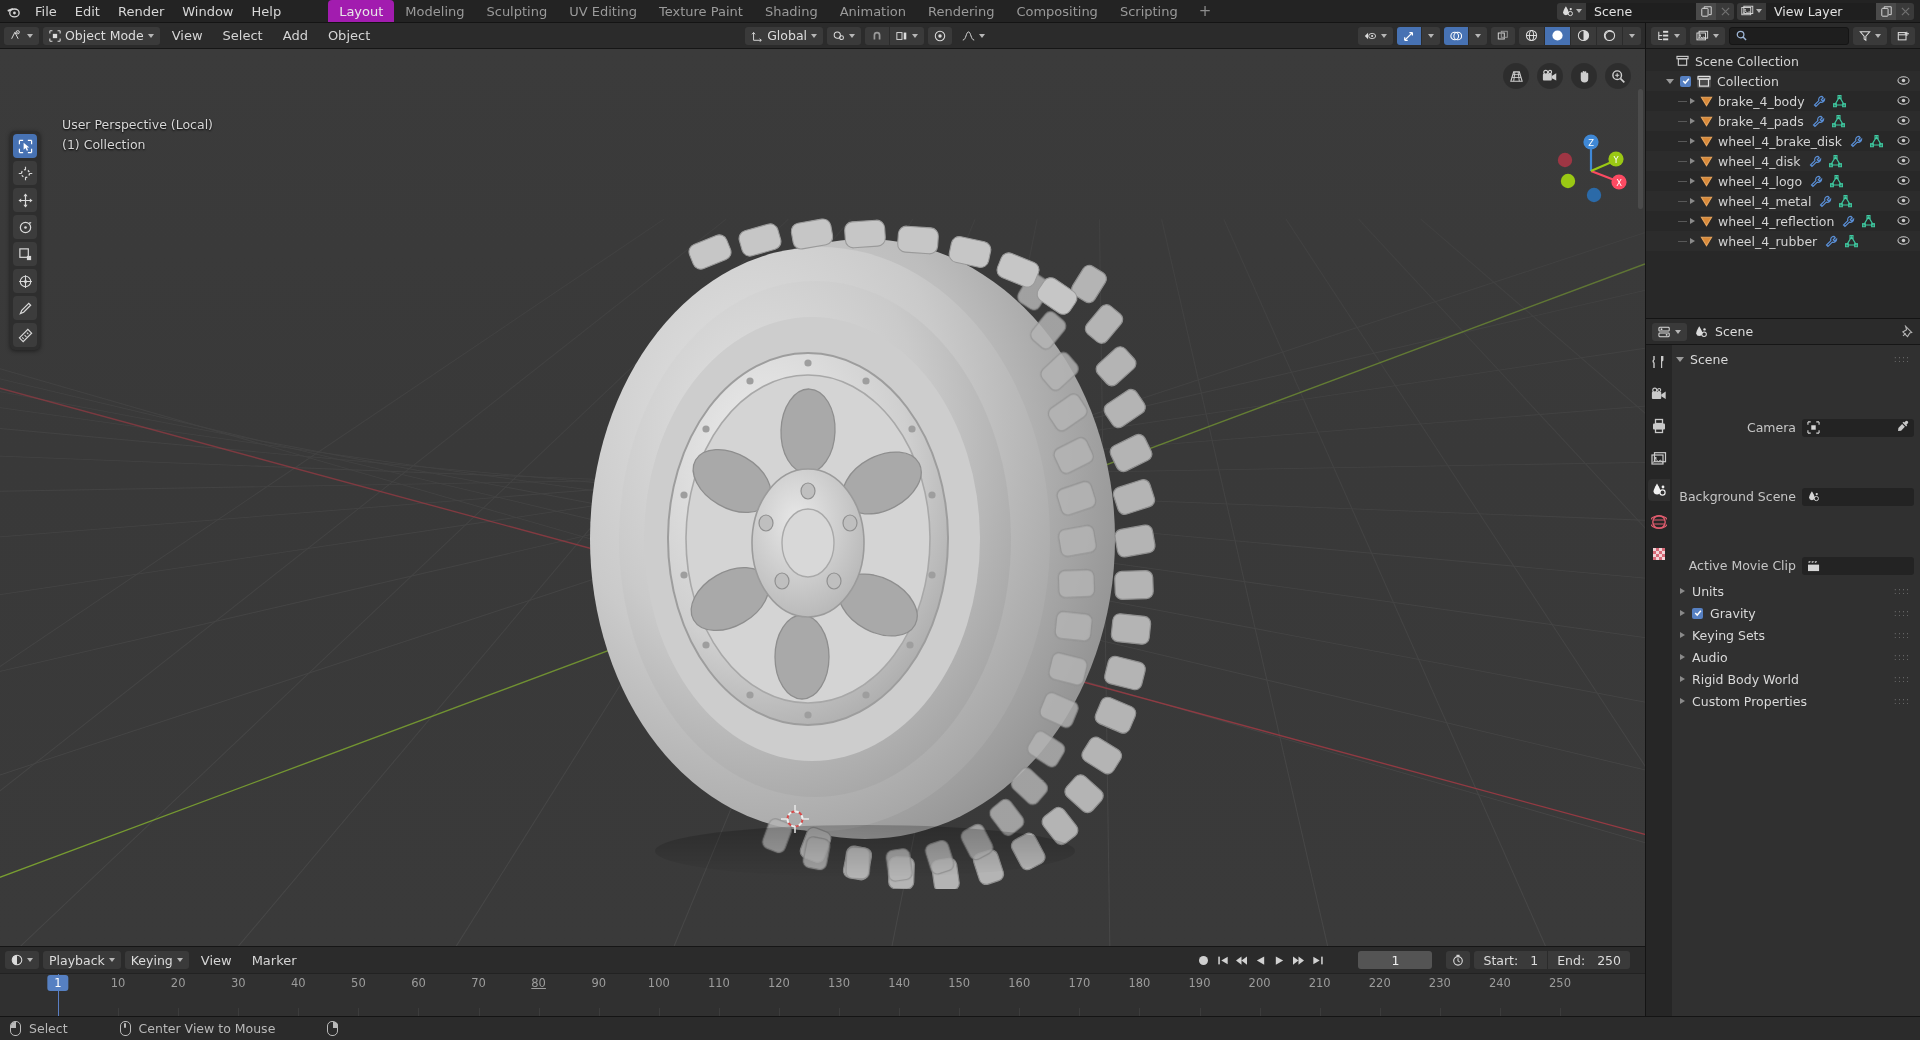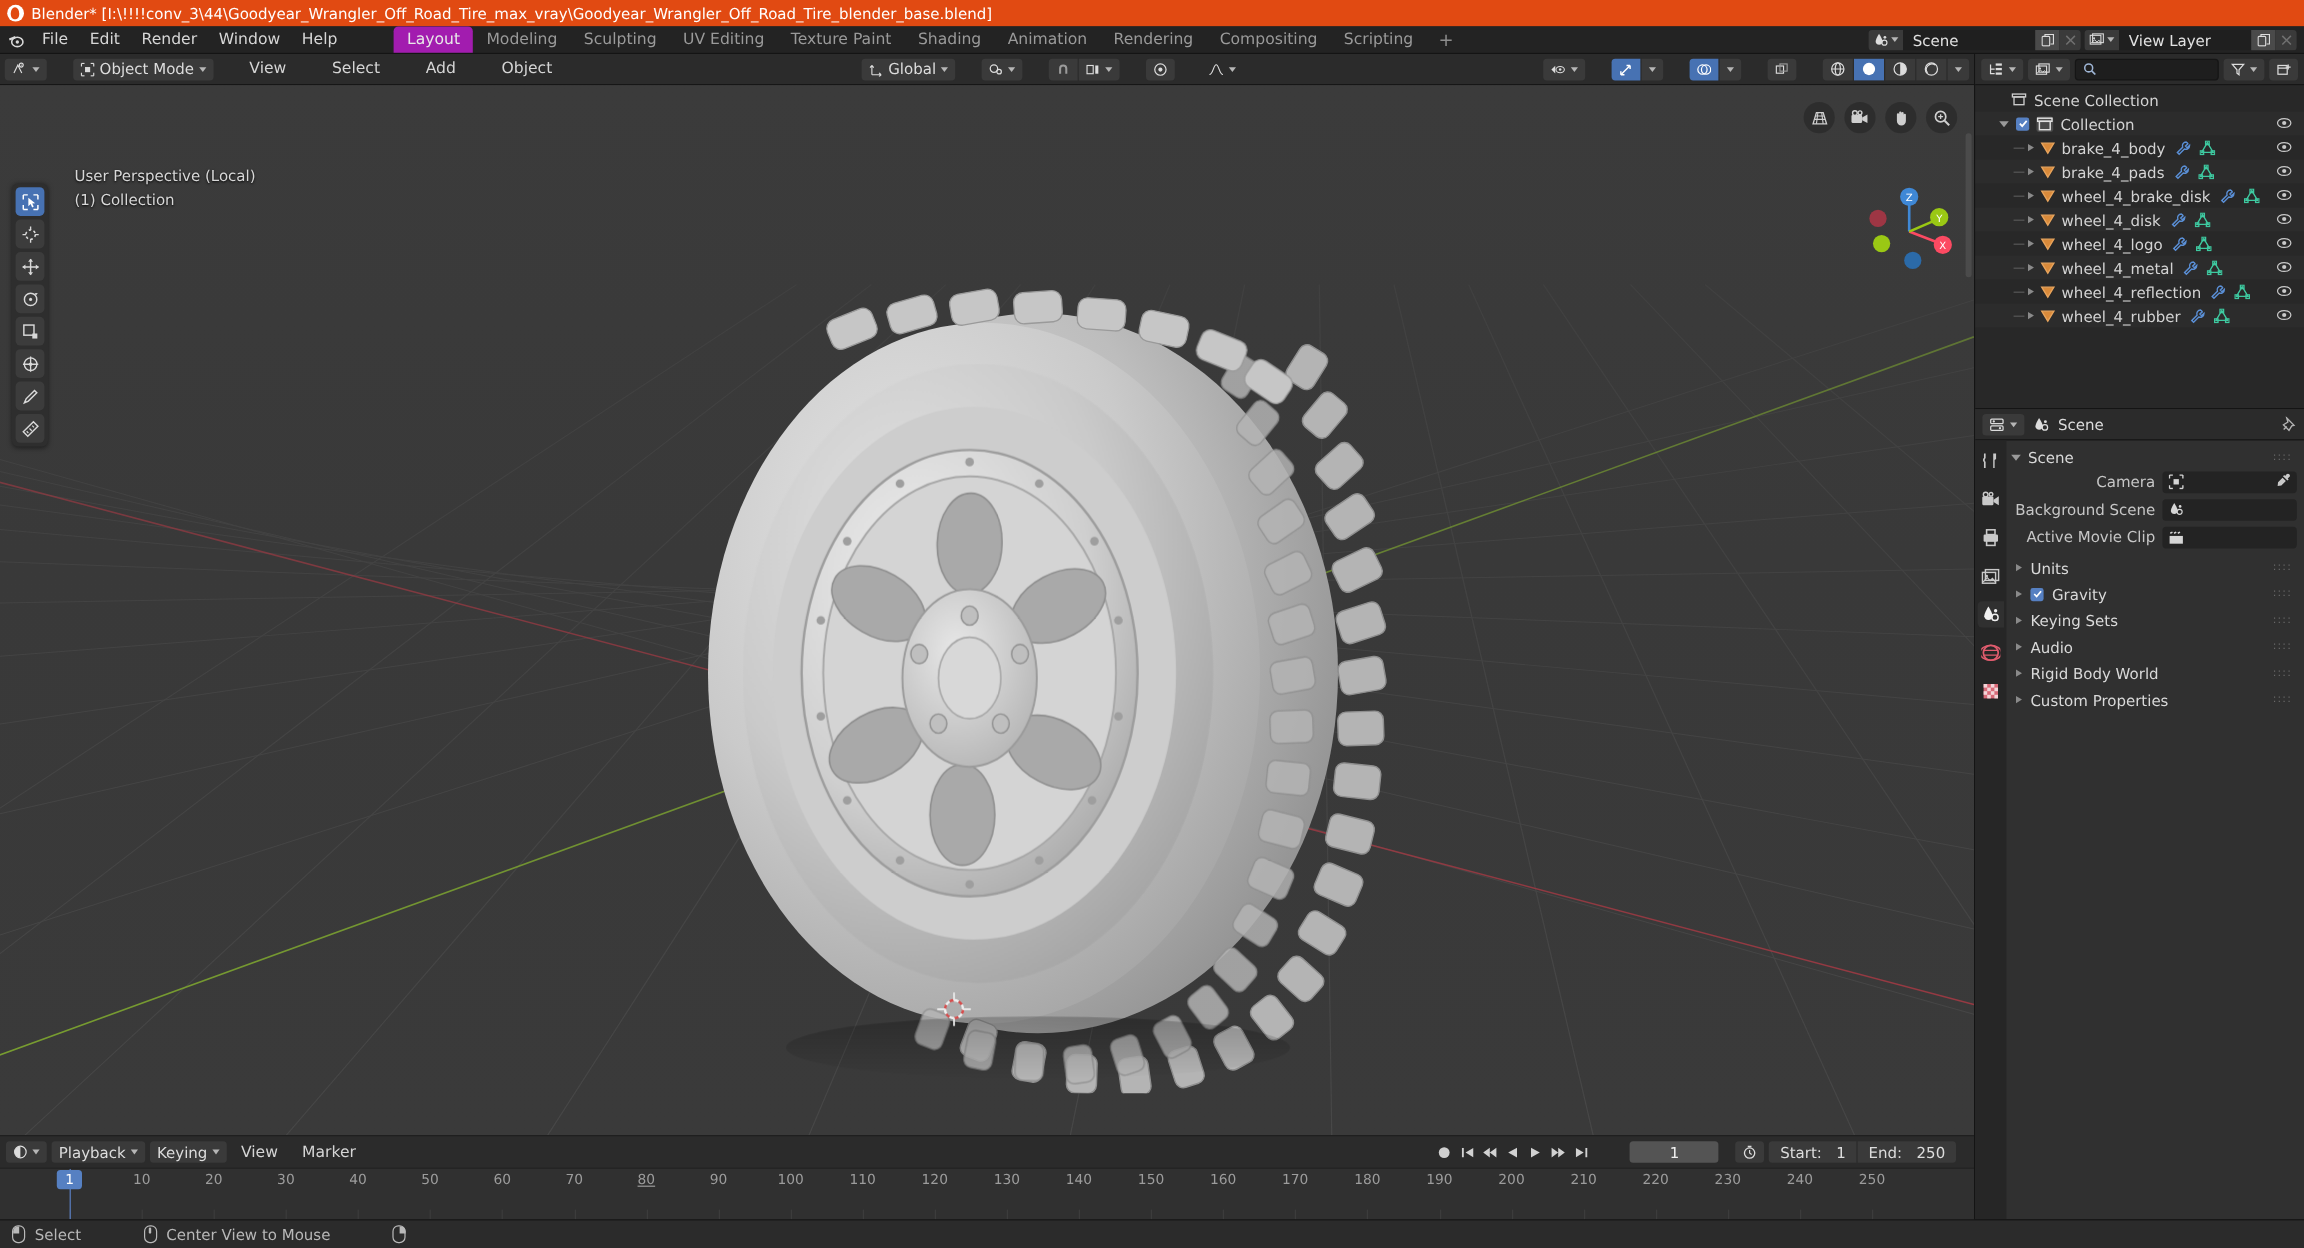--- a/index.html
+++ b/index.html
@@ -64,21 +64,21 @@
   .idblock .ix { background:#3a3a3a; width:18px; height:17px; display:flex; align-items:center; justify-content:center; color:#6a6a6a;}
 
   
   .main { flex: 1 1 auto; display: flex; min-height: 0; }
 
   
   .viewcol { flex: 1 1 auto; display:flex; flex-direction: column; min-width: 0; }
 
   .vp-header {
     flex: 0 0 26px; height: 26px; background: #2b2b2b; display:flex; align-items:center;
-    padding: 0 4px; gap: 22px; border-bottom:1px solid #161616;
+    padding: 0 4px; gap: 4px; border-bottom:1px solid #161616;
   }
   .hbtn {
     height:18px; background:#3a3a3a; border-radius:3px; display:flex; align-items:center;
     padding: 0 6px; gap:4px; font-size:12.5px; color:#dcdcdc; white-space:nowrap;
   }
   .hbtn.flat { background: transparent; }
   .hbtn.on { background:#4772b3; }
   .hgroup { display:flex; align-items:center; gap:1px; }
   .hgroup .hbtn { border-radius:0; }
   .hgroup .hbtn:first-child { border-radius:3px 0 0 3px; }
@@ -159,21 +159,21 @@
   .props { flex:1 1 auto; display:flex; flex-direction:column; background:#303030; border-top:1px solid #141414; min-height:0;}
   .pr-header { height:26px; background:#2b2b2b; display:flex; align-items:center; padding:0 6px; gap:7px; border-bottom:1px solid #161616;}
   .pr-title { font-size:12.5px; color:#dcdcdc;}
   .pr-main { flex:1 1 auto; display:flex; min-height:0;}
   .pr-tabs { flex:0 0 26px; background:#262626; display:flex; flex-direction:column; align-items:center; padding-top:6px; gap:10px;}
   .pr-tab { width:22px; height:22px; display:flex; align-items:center; justify-content:center; border-radius:4px 0 0 4px;}
   .pr-tab.active { background:#303030; }
   .pr-content { flex:1 1 auto; padding:4px 6px 0 4px; overflow:hidden;}
   .pr-panelhead { height:20px; display:flex; align-items:center; gap:6px; font-size:12.5px; color:#d9d9d9; position:relative;}
   .pr-panelhead .grip { position:absolute; right:4px; color:#6a6a6a; letter-spacing:1px; font-size:9px;}
-  .pr-field-row { height:21px; display:flex; align-items:center; gap:6px; margin-bottom:2px; }
+  .pr-field-row { height:21px; display:flex; align-items:center; gap:6px; margin-bottom:2px;margin-top:48px; }
   .pr-label { flex:0 0 120px; text-align:right; font-size:12.5px; color:#c6c6c6;}
   .pr-input { flex:1 1 auto; height:18px; background:#232323; border-radius:3px; display:flex; align-items:center; padding:0 5px; gap:5px; position:relative;}
   .pr-input .eyedrop { position:absolute; right:5px; }
   .pr-closed { height:22px; display:flex; align-items:center; gap:7px; font-size:12.5px; color:#d9d9d9; position:relative; padding-left:4px;}
   .pr-closed .grip { position:absolute; right:4px; color:#6a6a6a; letter-spacing:1px; font-size:9px;}
 
   
   .statusbar {
     flex:0 0 24px; height:24px; background:#2b2b2b; display:flex; align-items:center;
     padding:0 10px; font-size:12.5px; color:#b8b8b8; border-top:1px solid #141414; gap:6px;
@@ -183,24 +183,20 @@
   .mouse-ico.left::after { content:""; position:absolute; left:-0.5px; top:-0.5px; width:5px;height:6px;background:#b9b9b9;border-radius:4px 0 0 0;}
   .mouse-ico.mid::after { content:""; position:absolute; left:3.3px; top:1px; width:2.6px;height:5px;background:#b9b9b9;border-radius:1px;}
   .mouse-ico.right::after { content:""; position:absolute; right:-0.5px; top:-0.5px; width:5px;height:6px;background:#b9b9b9;border-radius:0 4px 0 0;}
   .sb-right { margin-left:auto; color:#b4b4b4; }
 </style>
 </head>
 <body>
 
 <div class="app">
 
-  <div class="titlebar">
-    <div class="tb-ico"></div>
-    <div class="tb-text">Blender* [I:\!!!!conv_3\44\Goodyear_Wrangler_Off_Road_Tire_max_vray\Goodyear_Wrangler_Off_Road_Tire_blender_base.blend]</div>
-  </div>
 
   <div class="topbar">
     <div class="blender-logo">
       <svg width="15" height="15" viewBox="0 0 16 16">
           <ellipse cx="9" cy="9.5" rx="5" ry="4.2" fill="none" stroke="#d8d8d8" stroke-width="1.4"></ellipse>
           <circle cx="9" cy="9.6" r="1.5" fill="#d8d8d8"></circle>
           <path d="M1.5 6.5 L7 4.2 L7.6 6.2 L2.2 8.2 Z" fill="#d8d8d8"></path>
         </svg>
     </div>
     <div class="menu-item">File</div>

